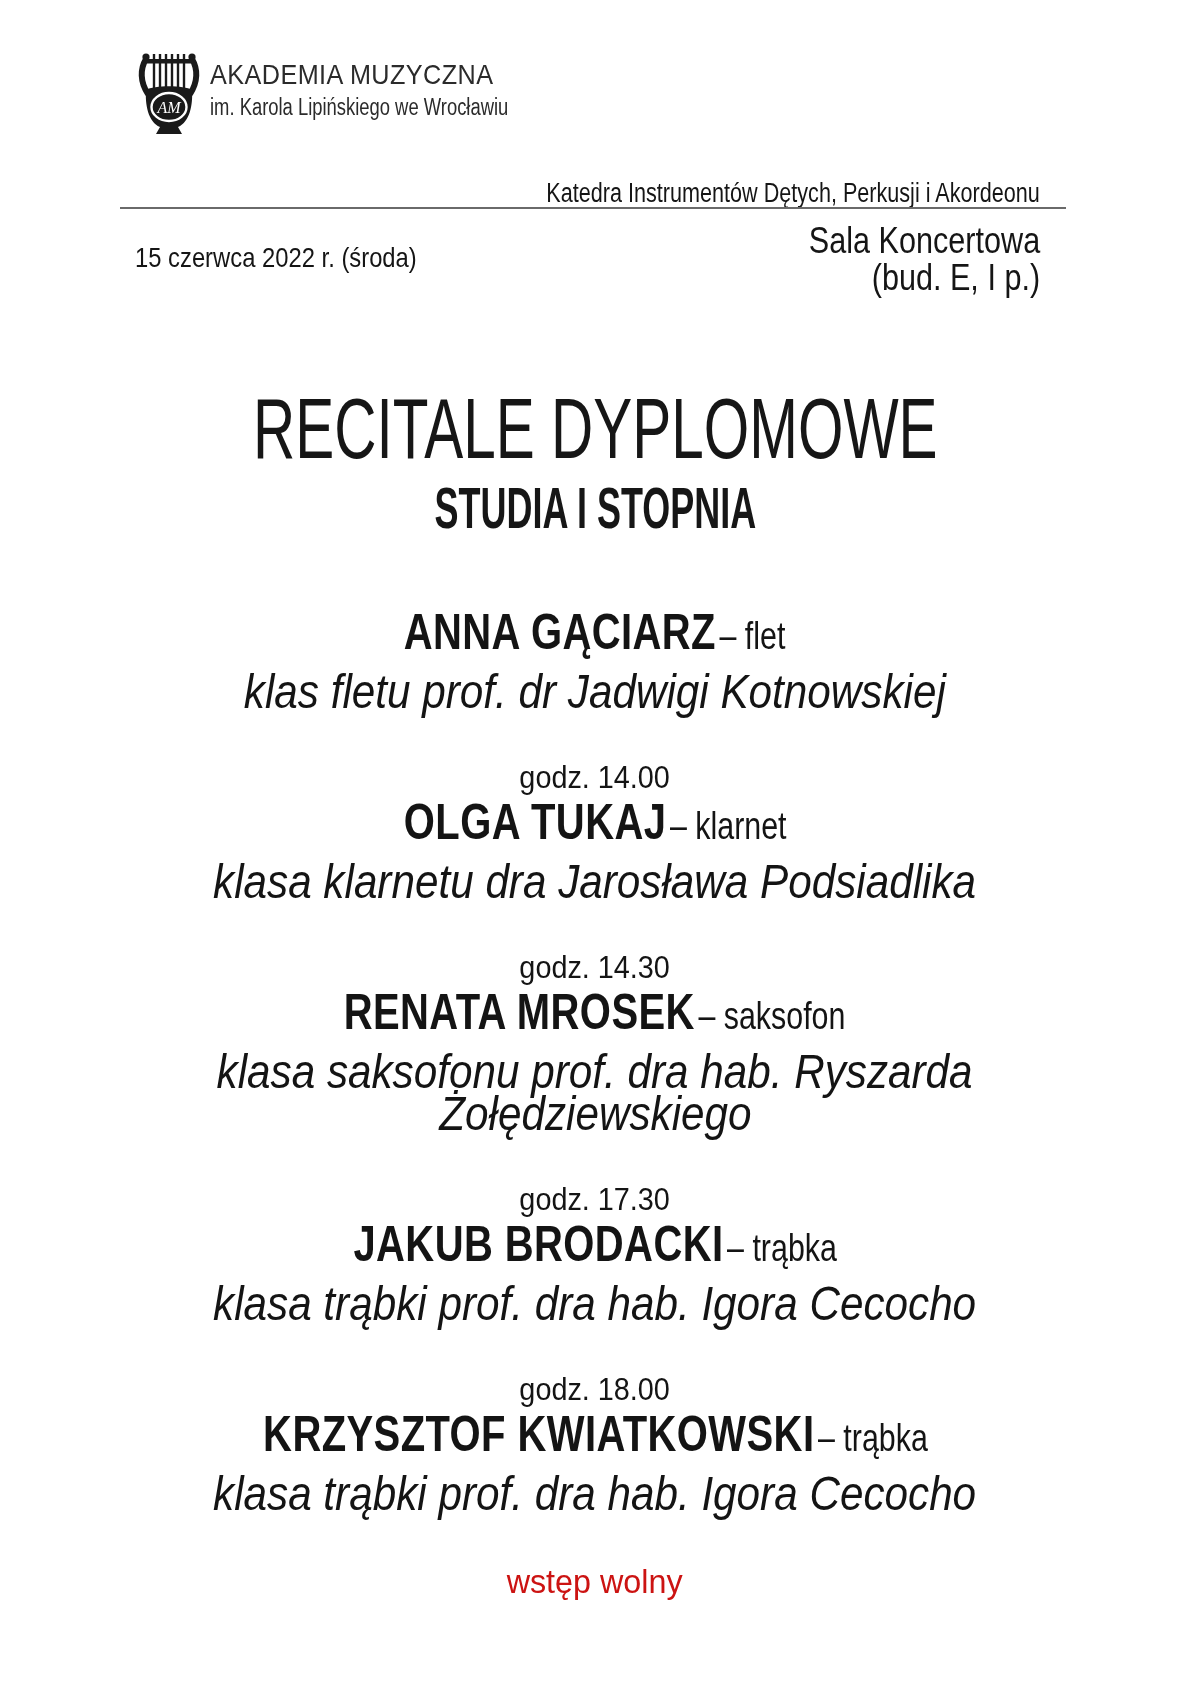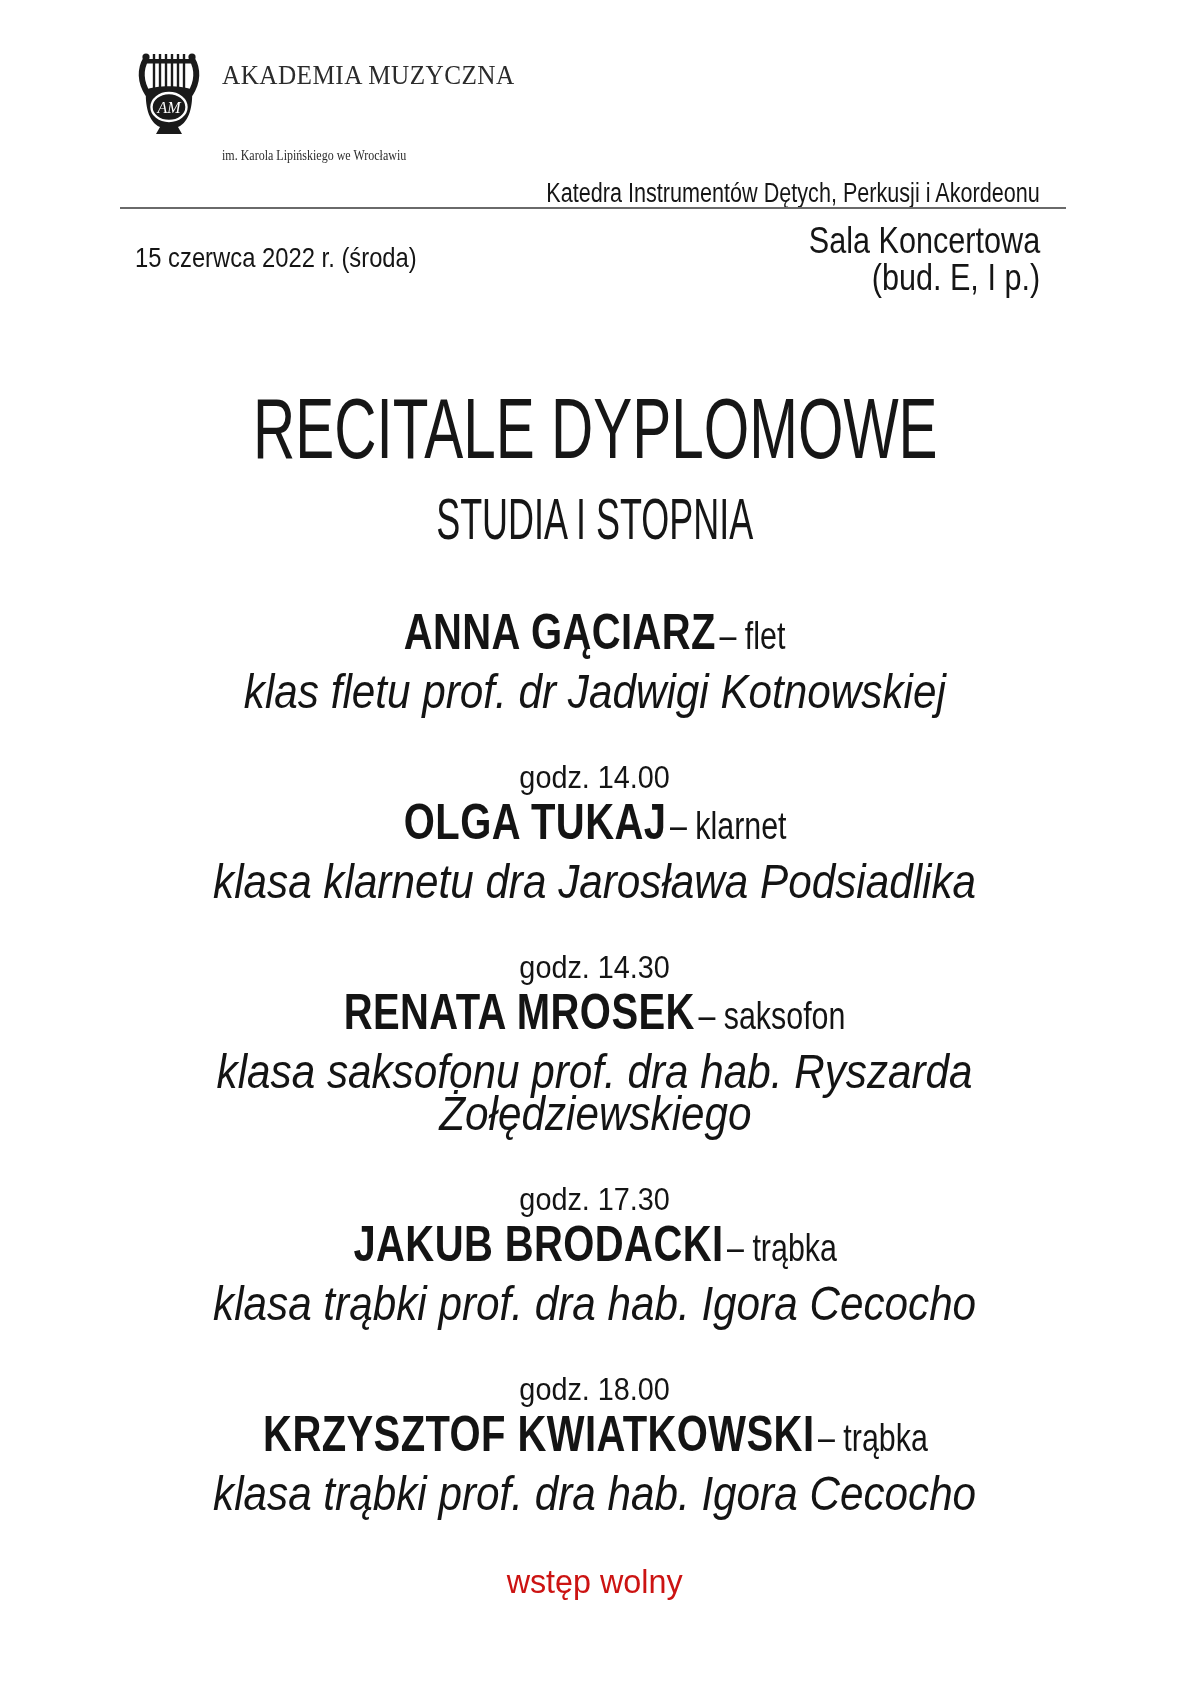--- a/index.html
+++ b/index.html
@@ -8,24 +8,24 @@
     width: 1190px; height: 1683px;
     position: relative;
     font-family: "Liberation Sans", sans-serif;
     color: #1f1f1f;
     overflow: hidden;
   }
   .page { position: absolute; inset: 0; background: #ffffff; }
 
   
   .logo-icon { position: absolute; left: 138px; top: 44px; width: 62px; height: 92px; }
-  .brand-text { position: absolute; left: 222px; top: 58px; color: #2b2b2b; white-space: nowrap; font-family: Liberation Serif, serif; }
+  .brand-text { position: absolute; left: 210px; top: 58px; color: #2b2b2b; white-space: nowrap; }
   .brand-line1 { font-size: 28px; line-height: 34px; display: inline-block;
                  transform: scaleX(0.9); transform-origin: left center; letter-spacing: 0.5px; }
-  .brand-line2 { font-size: 15px; line-height: 30px; display: block; margin-top: 48px; }
+  .brand-line2 { font-size: 23px; line-height: 30px; display: block; }
   .brand-line2 > span { display: inline-block; transform: scaleX(0.8); transform-origin: left center; }
 
   .department { position: absolute; right: 150px; top: 176px; font-size: 27px; line-height: 34px;
                 white-space: nowrap; color: #151515; }
   .department > span { display: inline-block; transform: scaleX(0.8); transform-origin: right center; }
 
   .rule { position: absolute; left: 120px; top: 207px; width: 946px; height: 0;
           border-top: 2px solid #6a6a6a; }
 
   .date-line { position: absolute; left: 135px; top: 222px; font-size: 28px; line-height: 36px;
@@ -33,21 +33,21 @@
   .date-line > span { display: inline-block; transform: scaleX(0.85); transform-origin: left center; }
 
   .venue { position: absolute; right: 150px; top: 222px; text-align: right; font-size: 36px;
            line-height: 37px; white-space: nowrap; color: #151515; }
   .venue div > span { display: inline-block; transform: scaleX(0.85); transform-origin: right center; }
 
   
   .title-block { position: absolute; left: 0; right: 0; top: 384px; text-align: center; color: #161616; }
   .main-title { font-size: 86px; line-height: 88px; font-weight: normal; white-space: nowrap; text-decoration: underline; }
   .main-title > span { display: inline-block; transform: scaleX(0.68); transform-origin: center; }
-  .sub-title { font-size: 58px; line-height: 62px; margin-top: 16px; font-weight: normal; white-space: nowrap; }
+  .sub-title { font-size: 58px; line-height: 62px; margin-top: 5px; font-weight: bold; white-space: nowrap; }
   .sub-title > span { display: inline-block; transform: scaleX(0.62); transform-origin: center; }
 
   
   .program { position: absolute; left: 145px; top: 605px; width: 900px; text-align: center; color: #141414; }
   .recital { margin-bottom: 46px; }
   .time { font-size: 32px; line-height: 36px; white-space: nowrap; }
   .time > span { display: inline-block; transform: scaleX(0.9); transform-origin: center; }
   .name-line { line-height: 54px; white-space: nowrap; }
   .name-line .line-inner { display: inline-block; transform: scaleX(0.8); transform-origin: center; white-space: nowrap; }
   .performer { font-size: 50px; font-weight: bold; letter-spacing: 0.5px; }

